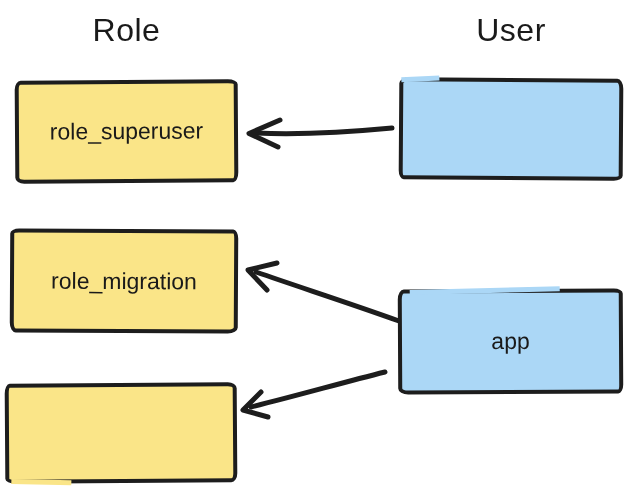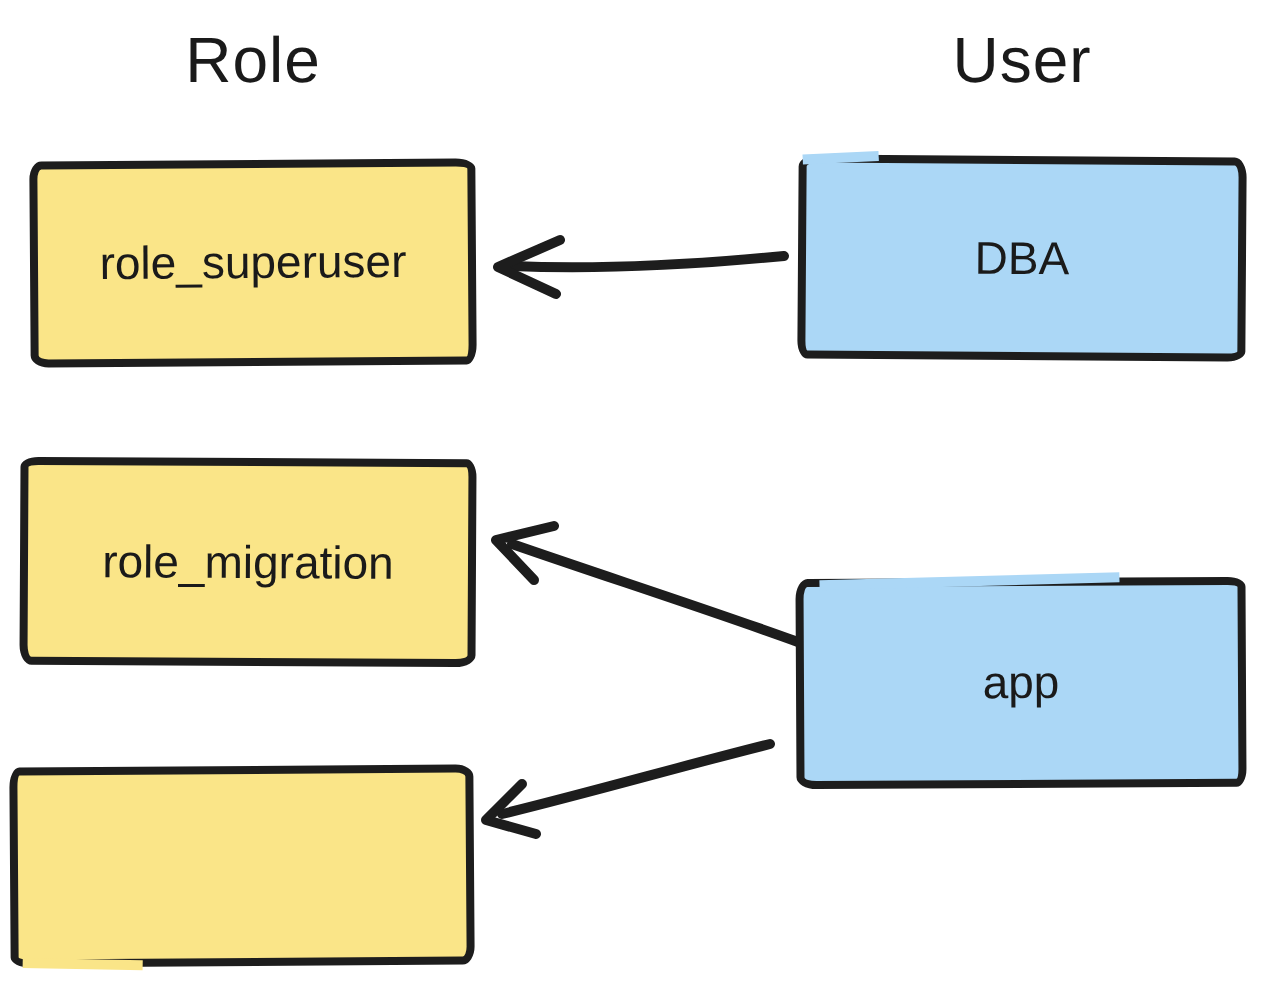--- a/index.html
+++ b/index.html
@@ -89,21 +89,20 @@
   <div class="box yellow" style="left:5px; top:383px; width:232px; height:100px;
               border-radius: 5px 9px 6px 10px / 10px 6px 9px 5px;
               transform: rotate(-0.4deg);">
     <div class="peek" style="left:2px; bottom:-5px; width:60px; height:5px; transform:rotate(1.5deg);"></div>
   </div>
 
   <div class="box blue" style="left:399px; top:78px; width:224px; height:102px;
               border-radius: 10px 6px 9px 5px / 6px 10px 5px 9px;
               transform: rotate(0.4deg);">
     <div class="peek" style="left:-2px; top:-5px; width:38px; height:5px; transform:rotate(-3deg);"></div>
-    <span>DBA</span>
   </div>
 
   <div class="box blue" style="left:398px; top:289px; width:225px; height:105px;
               border-radius: 6px 9px 5px 10px / 10px 5px 9px 6px;
               transform: rotate(-0.3deg);">
     <div class="peek" style="left:8px; top:-5px; width:150px; height:5px; transform:rotate(-1.2deg);"></div>
     <span>app</span>
   </div>
 
 </div>

